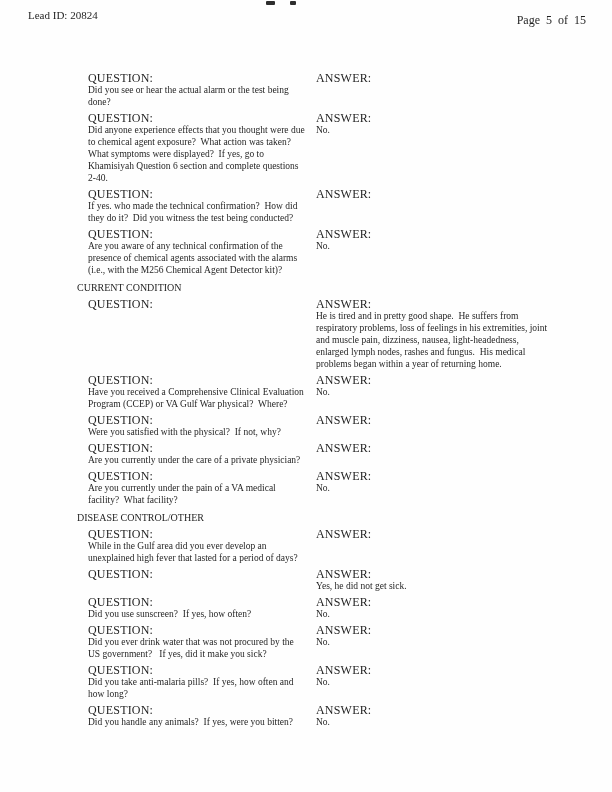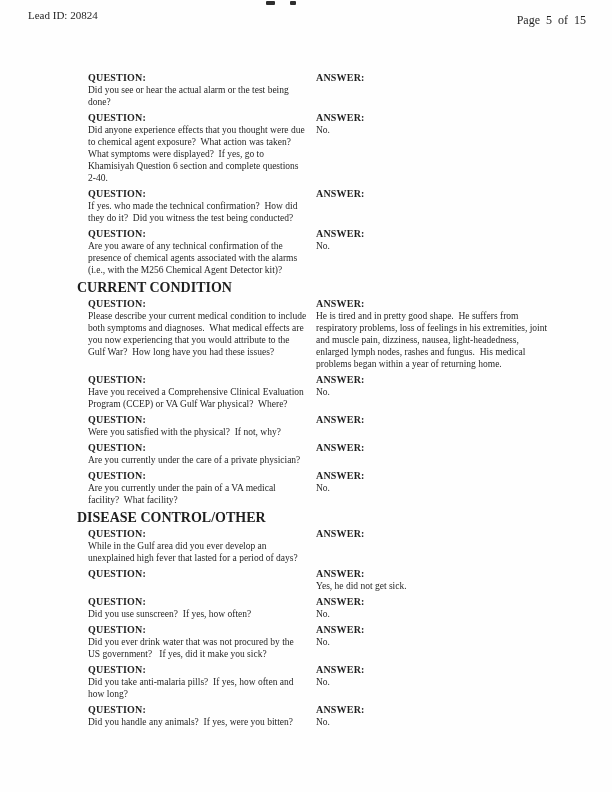--- a/index.html
+++ b/index.html
@@ -32,41 +32,41 @@
   }
   .a1 { left: 266px; top: 1px; width: 9px; height: 4px; }
   .a2 { left: 290px; top: 1px; width: 6px; height: 4px; }
   main {
     position: absolute;
     left: 88px;
     top: 72px;
     width: 462px;
   }
   .section-title {
-    font-weight: bold;
-    font-size: 14px;
+    font-weight: normal;
+    font-size: 10px;
     line-height: 12px;
     margin: 6px 0 4px -11px;
   }
   .qa-row {
     display: flex;
     align-items: flex-start;
     margin-bottom: 4px;
   }
   .q-col {
     width: 220px;
     padding-right: 8px;
     flex: 0 0 auto;
   }
   .a-col {
     flex: 1 1 auto;
   }
   .qa-label {
-    font-weight: bold;
-    font-size: 10px;
+    font-weight: normal;
+    font-size: 12px;
     line-height: 12px;
     letter-spacing: 0.2px;
   }
   .qa-text {
     font-size: 9.5px;
     line-height: 12px;
     white-space: pre-wrap;
   }
 </style>
 </head>
@@ -118,21 +118,20 @@
       </div>
       <div class="a-col">
         <div class="qa-label">ANSWER:</div>
         <div class="qa-text">No.</div>
       </div>
     </div>
     <div class="section-title">CURRENT CONDITION</div>
     <div class="qa-row">
       <div class="q-col">
         <div class="qa-label">QUESTION:</div>
-        <div class="qa-text">Please describe your current medical condition to include both symptoms and diagnoses.  What medical effects are you now experiencing that you would attribute to the Gulf War?  How long have you had these issues?</div>
       </div>
       <div class="a-col">
         <div class="qa-label">ANSWER:</div>
         <div class="qa-text">He is tired and in pretty good shape.  He suffers from respiratory problems, loss of feelings in his extremities, joint and muscle pain, dizziness, nausea, light-headedness, enlarged lymph nodes, rashes and fungus.  His medical problems began within a year of returning home.</div>
       </div>
     </div>
     <div class="qa-row">
       <div class="q-col">
         <div class="qa-label">QUESTION:</div>
         <div class="qa-text">Have you received a Comprehensive Clinical Evaluation Program (CCEP) or VA Gulf War physical?  Where?</div>

